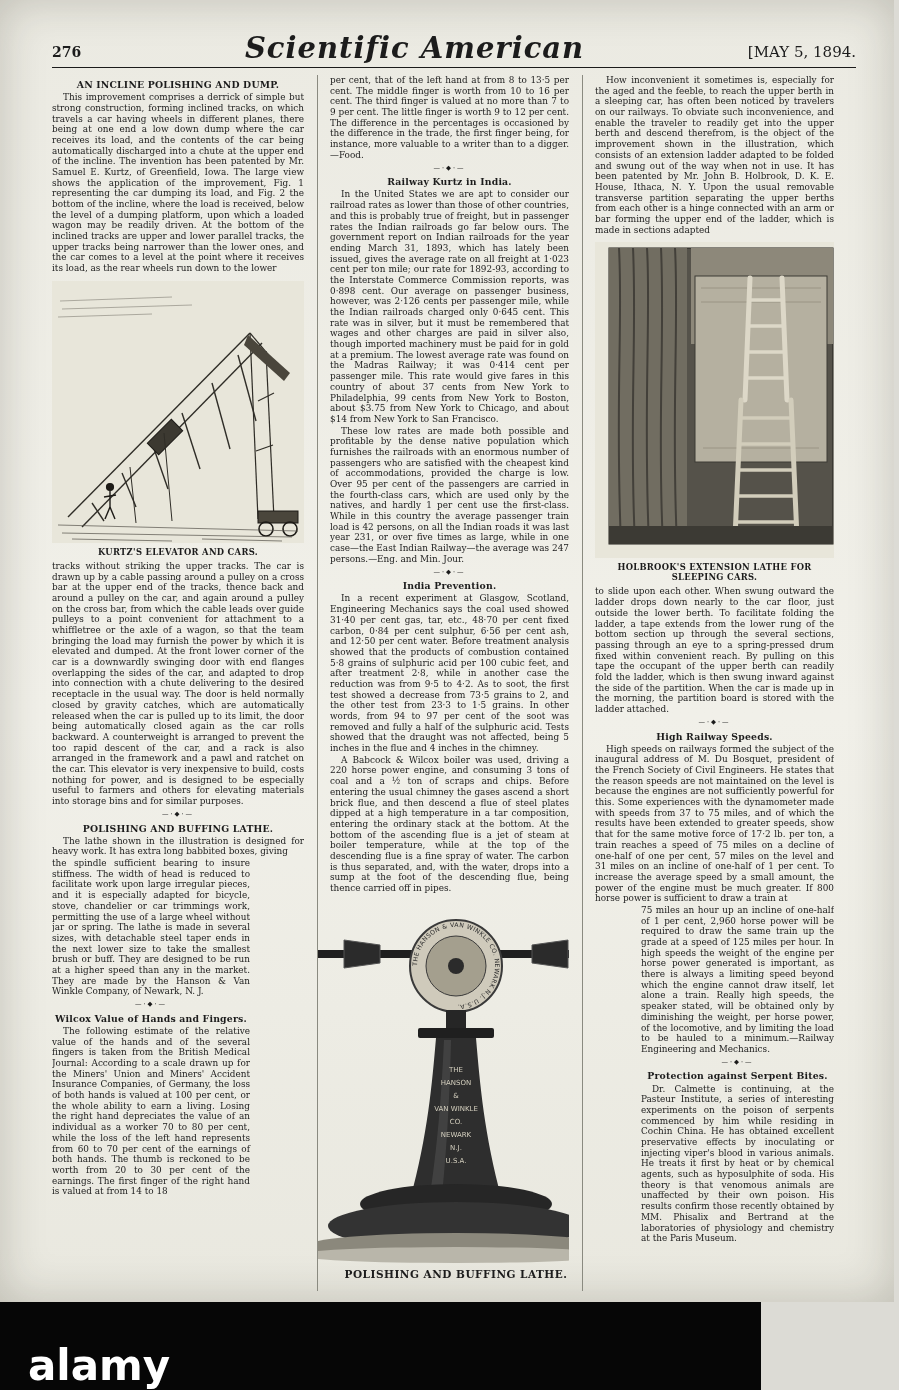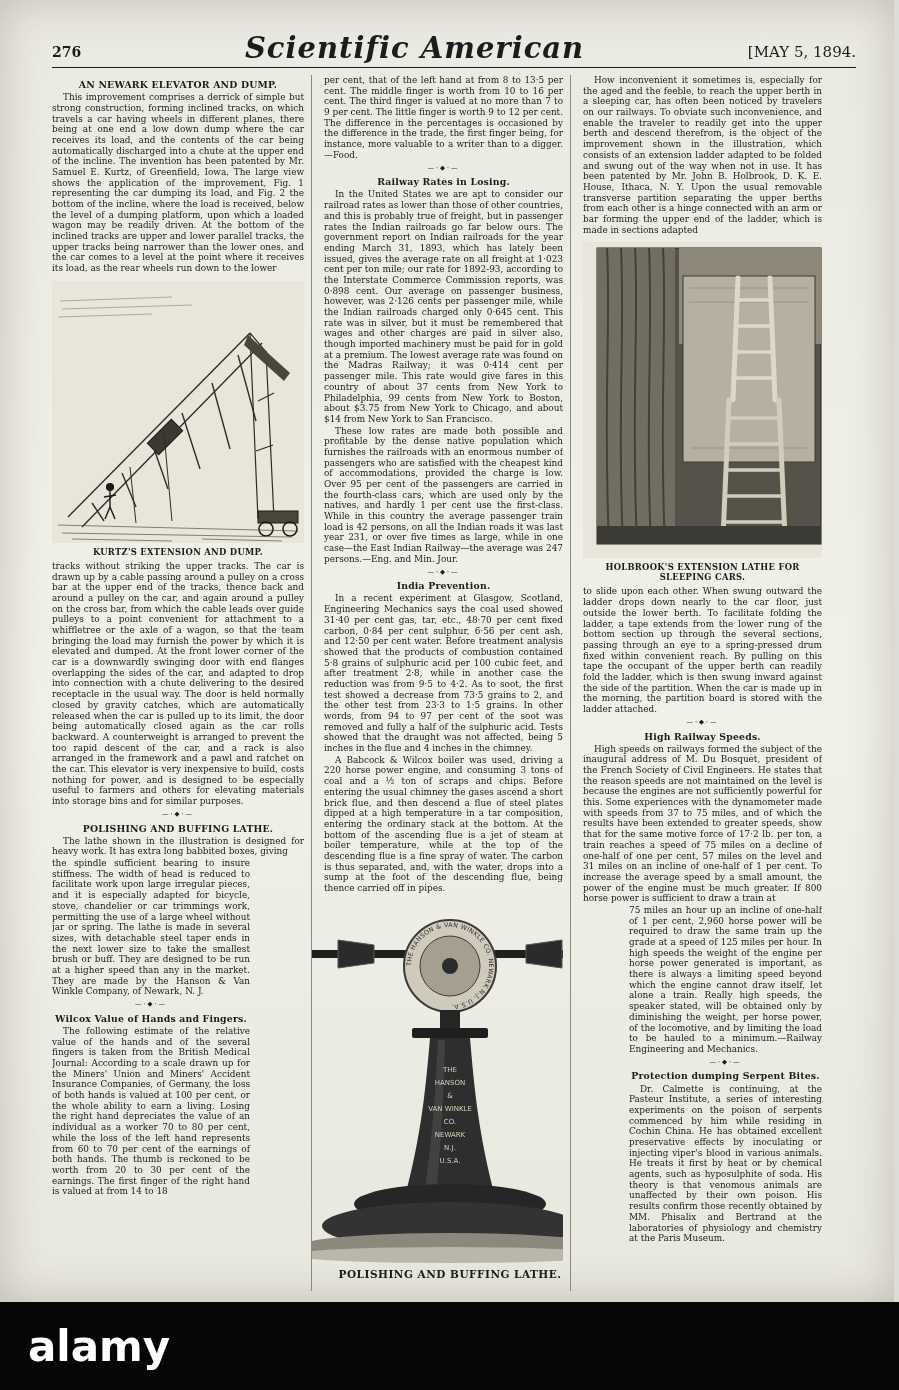--- a/index.html
+++ b/index.html
@@ -14,63 +14,63 @@
     box-shadow: inset 0 0 46px rgba(40,35,25,.22);
     padding:30px 38px 0 52px;
   }
   .masthead-row { display:flex; align-items:baseline; justify-content:space-between; border-bottom:1.6px solid #1b1b1b; padding-bottom:3px; }
   .page-number { font-size:14px; font-weight:bold; }
   .masthead { font-size:29px; font-weight:bold; font-style:italic; letter-spacing:1px; transform:scaleY(1.05); }
   .issue-date { font-size:15px; }
 
   .columns { display:flex; margin-top:7px; height:1216px; overflow:hidden; }
   .col { width:252px; overflow:hidden; font-size:8.9px; line-height:1.2; text-align:justify; }
-  .col-mid, .col-right { border-left:1px solid #8a8a80; padding-left:12px; margin-left:7px; }
+  .col-mid, .col-right { border-left:1px solid #8a8a80; padding-left:12px; margin-left:13px; }
 
   p { margin:0 0 1px 0; }
   .indent { text-indent:11px; }
   .article-title { font-size:9.3px; font-weight:bold; text-align:center; margin:4px 0 2px 0; letter-spacing:.2px; }
   .sep { text-align:center; font-size:6.5px; letter-spacing:2px; margin:4px 0 1px 0; font-family:"DejaVu Sans",sans-serif; color:#1b1b1b; }
 
   figure { margin:7px 0 4px 0; padding:0; }
   figcaption { text-align:center; font-weight:bold; font-size:8.4px; margin-top:4px; letter-spacing:.3px; }
   .big-caption { font-size:10.5px; letter-spacing:.5px; }
 
   .narrow-right { padding-right:54px; }
   .narrow-left  { padding-left:46px; }
 
   .lathe-fig { width:340px; margin:10px 0 0 -44px; }
   .lathe-caption-wrap { width:252px; }
 
   .engraving svg { display:block; }
 
   .alamy-bar {
-    position:absolute; left:0; bottom:0; width:899px; height:88px; background:#060606;
-    display:flex; align-items:center; justify-content:space-between; padding:0 28px;
+    position:absolute; left:0; bottom:0; width:761px; height:88px; background:#060606;
+    display:flex; align-items:flex-end; justify-content:space-between; padding:0 28px;
   }
   .alamy-logo { color:#ffffff; font-family:"DejaVu Sans","Liberation Sans",sans-serif; font-weight:bold; font-size:42px; letter-spacing:0px; }
   .alamy-meta { text-align:right; color:#ffffff; font-family:"DejaVu Sans","Liberation Sans",sans-serif; font-size:15px; line-height:1.6; }
   .svg-label { font-family:"DejaVu Sans",sans-serif; }
 </style>
 </head>
 <body>
 
 <div class="page">
   <div class="paper">
 
     <div class="masthead-row">
       <span class="page-number">276</span>
       <span class="masthead">Scientific American</span>
       <span class="issue-date">[MAY 5, 1894.</span>
     </div>
 
     <div class="columns">
 
       <div class="col col-left">
-        <div class="article-title">AN NEWARK ELEVATOR AND DUMP.</div>
+        <div class="article-title">AN INCLINE POLISHING AND DUMP.</div>
         <p class="indent">This improvement comprises a derrick of simple but strong construction, forming inclined tracks, on which travels a car having wheels in different planes, there being at one end a low down dump where the car receives its load, and the contents of the car being automatically discharged into a chute at the upper end of the incline. The invention has been patented by Mr. Samuel E. Kurtz, of Greenfield, Iowa. The large view shows the application of the improvement, Fig. 1 representing the car dumping its load, and Fig. 2 the bottom of the incline, where the load is received, below the level of a dumping platform, upon which a loaded wagon may be readily driven. At the bottom of the inclined tracks are upper and lower parallel tracks, the upper tracks being narrower than the lower ones, and the car comes to a level at the point where it receives its load, as the rear wheels run down to the lower</p>
 
         <figure class="engraving">
           <svg width="252" height="262" viewBox="0 0 252 262">
             <rect x="0" y="0" width="252" height="262" fill="#e8e6da"></rect>
             <g stroke="#55524a" stroke-width="0.6" opacity="0.7">
               <line x1="8" y1="20" x2="120" y2="16"></line>
                 <line x1="10" y1="28" x2="140" y2="24"></line>
                 <line x1="6" y1="36" x2="100" y2="33"></line>
             </g>
@@ -117,40 +117,40 @@
               <line x1="52" y1="216" x2="64" y2="214"></line>
             </g>
 
             <g stroke="#55524a" stroke-width="0.7">
               <line x1="6" y1="244" x2="246" y2="250"></line>
               <line x1="10" y1="252" x2="240" y2="256"></line>
               <line x1="20" y1="258" x2="120" y2="260"></line>
               <line x1="150" y1="258" x2="230" y2="260"></line>
             </g>
           </svg>
-          <figcaption>KURTZ'S EXTENSION AND DUMP.</figcaption>
+          <figcaption>KURTZ'S ELEVATOR AND CARS.</figcaption>
         </figure>
 
         <p>tracks without striking the upper tracks. The car is drawn up by a cable passing around a pulley on a cross bar at the upper end of the tracks, thence back and around a pulley on the car, and again around a pulley on the cross bar, from which the cable leads over guide pulleys to a point convenient for attachment to a whiffletree or the axle of a wagon, so that the team bringing the load may furnish the power by which it is elevated and dumped. At the front lower corner of the car is a downwardly swinging door with end flanges overlapping the sides of the car, and adapted to drop into connection with a chute delivering to the desired receptacle in the usual way. The door is held normally closed by gravity catches, which are automatically released when the car is pulled up to its limit, the door being automatically closed again as the car rolls backward. A counterweight is arranged to prevent the too rapid descent of the car, and a rack is also arranged in the framework and a pawl and ratchet on the car. This elevator is very inexpensive to build, costs nothing for power, and is designed to be especially useful to farmers and others for elevating materials into storage bins and for similar purposes.</p>
 
         <div class="sep">—·◆·—</div>
         <div class="article-title">POLISHING AND BUFFING LATHE.</div>
         <p class="indent">The lathe shown in the illustration is designed for heavy work. It has extra long babbited boxes, giving</p>
         <p class="narrow-right">the spindle sufficient bearing to insure stiffness. The width of head is reduced to facilitate work upon large irregular pieces, and it is especially adapted for bicycle, stove, chandelier or car trimmings work, permitting the use of a large wheel without jar or spring. The lathe is made in several sizes, with detachable steel taper ends in the next lower size to take the smallest brush or buff. They are designed to be run at a higher speed than any in the market. They are made by the Hanson &amp; Van Winkle Company, of Newark, N. J.</p>
 
         <div class="sep narrow-right">—·◆·—</div>
         <div class="article-title narrow-right">Wilcox Value of Hands and Fingers.</div>
         <p class="indent narrow-right">The following estimate of the relative value of the hands and of the several fingers is taken from the British Medical Journal: According to a scale drawn up for the Miners' Union and Miners' Accident Insurance Companies, of Germany, the loss of both hands is valued at 100 per cent, or the whole ability to earn a living. Losing the right hand depreciates the value of an individual as a worker 70 to 80 per cent, while the loss of the left hand represents from 60 to 70 per cent of the earnings of both hands. The thumb is reckoned to be worth from 20 to 30 per cent of the earnings. The first finger of the right hand is valued at from 14 to 18</p>
       </div>
 
       <div class="col col-mid">
         <p>per cent, that of the left hand at from 8 to 13·5 per cent. The middle finger is worth from 10 to 16 per cent. The third finger is valued at no more than 7 to 9 per cent. The little finger is worth 9 to 12 per cent. The difference in the percentages is occasioned by the difference in the trade, the first finger being, for instance, more valuable to a writer than to a digger.—Food.</p>
 
         <div class="sep">—·◆·—</div>
-        <div class="article-title">Railway Rates in Losing.</div>
+        <div class="article-title">Railway Kurtz in India.</div>
         <p class="indent">In the United States we are apt to consider our railroad rates as lower than those of other countries, and this is probably true of freight, but in passenger rates the Indian railroads go far below ours. The government report on Indian railroads for the year ending March 31, 1893, which has lately been issued, gives the average rate on all freight at 1·023 cent per ton mile; our rate for 1892-93, according to the Interstate Commerce Commission reports, was 0·898 cent. Our average on passenger business, however, was 2·126 cents per passenger mile, while the Indian railroads charged only 0·645 cent. This rate was in silver, but it must be remembered that wages and other charges are paid in silver also, though imported machinery must be paid for in gold at a premium. The lowest average rate was found on the Madras Railway; it was 0·414 cent per passenger mile. This rate would give fares in this country of about 37 cents from New York to Philadelphia, 99 cents from New York to Boston, about $3.75 from New York to Chicago, and about $14 from New York to San Francisco.</p>
         <p class="indent">These low rates are made both possible and profitable by the dense native population which furnishes the railroads with an enormous number of passengers who are satisfied with the cheapest kind of accommodations, provided the charge is low. Over 95 per cent of the passengers are carried in the fourth-class cars, which are used only by the natives, and hardly 1 per cent use the first-class. While in this country the average passenger train load is 42 persons, on all the Indian roads it was last year 231, or over five times as large, while in one case—the East Indian Railway—the average was 247 persons.—Eng. and Min. Jour.</p>
 
         <div class="sep">—·◆·—</div>
         <div class="article-title">India Prevention.</div>
         <p class="indent">In a recent experiment at Glasgow, Scotland, Engineering Mechanics says the coal used showed 31·40 per cent gas, tar, etc., 48·70 per cent fixed carbon, 0·84 per cent sulphur, 6·56 per cent ash, and 12·50 per cent water. Before treatment analysis showed that the products of combustion contained 5·8 grains of sulphuric acid per 100 cubic feet, and after treatment 2·8, while in another case the reduction was from 9·5 to 4·2. As to soot, the first test showed a decrease from 73·5 grains to 2, and the other test from 23·3 to 1·5 grains. In other words, from 94 to 97 per cent of the soot was removed and fully a half of the sulphuric acid. Tests showed that the draught was not affected, being 5 inches in the flue and 4 inches in the chimney.</p>
         <p class="indent">A Babcock &amp; Wilcox boiler was used, driving a 220 horse power engine, and consuming 3 tons of coal and a ½ ton of scraps and chips. Before entering the usual chimney the gases ascend a short brick flue, and then descend a flue of steel plates dipped at a high temperature in a tar composition, entering the ordinary stack at the bottom. At the bottom of the ascending flue is a jet of steam at boiler temperature, while at the top of the descending flue is a fine spray of water. The carbon is thus separated, and, with the water, drops into a sump at the foot of the descending flue, being thence carried off in pipes.</p>
 
         <figure class="engraving lathe-fig">
           <svg width="340" height="360" viewBox="0 0 340 360">
@@ -257,21 +257,21 @@
         </figure>
 
         <p>to slide upon each other. When swung outward the ladder drops down nearly to the car floor, just outside the lower berth. To facilitate folding the ladder, a tape extends from the lower rung of the bottom section up through the several sections, passing through an eye to a spring-pressed drum fixed within convenient reach. By pulling on this tape the occupant of the upper berth can readily fold the ladder, which is then swung inward against the side of the partition. When the car is made up in the morning, the partition board is stored with the ladder attached.</p>
 
         <div class="sep">—·◆·—</div>
         <div class="article-title">High Railway Speeds.</div>
         <p class="indent">High speeds on railways formed the subject of the inaugural address of M. Du Bosquet, president of the French Society of Civil Engineers. He states that the reason speeds are not maintained on the level is because the engines are not sufficiently powerful for this. Some experiences with the dynamometer made with speeds from 37 to 75 miles, and of which the results have been extended to greater speeds, show that for the same motive force of 17·2 lb. per ton, a train reaches a speed of 75 miles on a decline of one-half of one per cent, 57 miles on the level and 31 miles on an incline of one-half of 1 per cent. To increase the average speed by a small amount, the power of the engine must be much greater. If 800 horse power is sufficient to draw a train at</p>
         <p class="narrow-left">75 miles an hour up an incline of one-half of 1 per cent, 2,960 horse power will be required to draw the same train up the grade at a speed of 125 miles per hour. In high speeds the weight of the engine per horse power generated is important, as there is always a limiting speed beyond which the engine cannot draw itself, let alone a train. Really high speeds, the speaker stated, will be obtained only by diminishing the weight, per horse power, of the locomotive, and by limiting the load to be hauled to a minimum.—Railway Engineering and Mechanics.</p>
 
         <div class="sep narrow-left">—·◆·—</div>
-        <div class="article-title narrow-left">Protection dumping Serpent Bites.</div>
+        <div class="article-title narrow-left">Protection against Serpent Bites.</div>
         <p class="indent narrow-left">Dr. Calmette is continuing, at the Pasteur Institute, a series of interesting experiments on the poison of serpents commenced by him while residing in Cochin China. He has obtained excellent preservative effects by inoculating or injecting viper's blood in various animals. He treats it first by heat or by chemical agents, such as hyposulphite of soda. His theory is that venomous animals are unaffected by their own poison. His results confirm those recently obtained by MM. Phisalix and Bertrand at the laboratories of physiology and chemistry at the Paris Museum.</p>
       </div>
 
     </div>
   </div>
 
   <div class="alamy-bar">
     <div class="alamy-logo">alamy</div>
   </div>
 </div>

